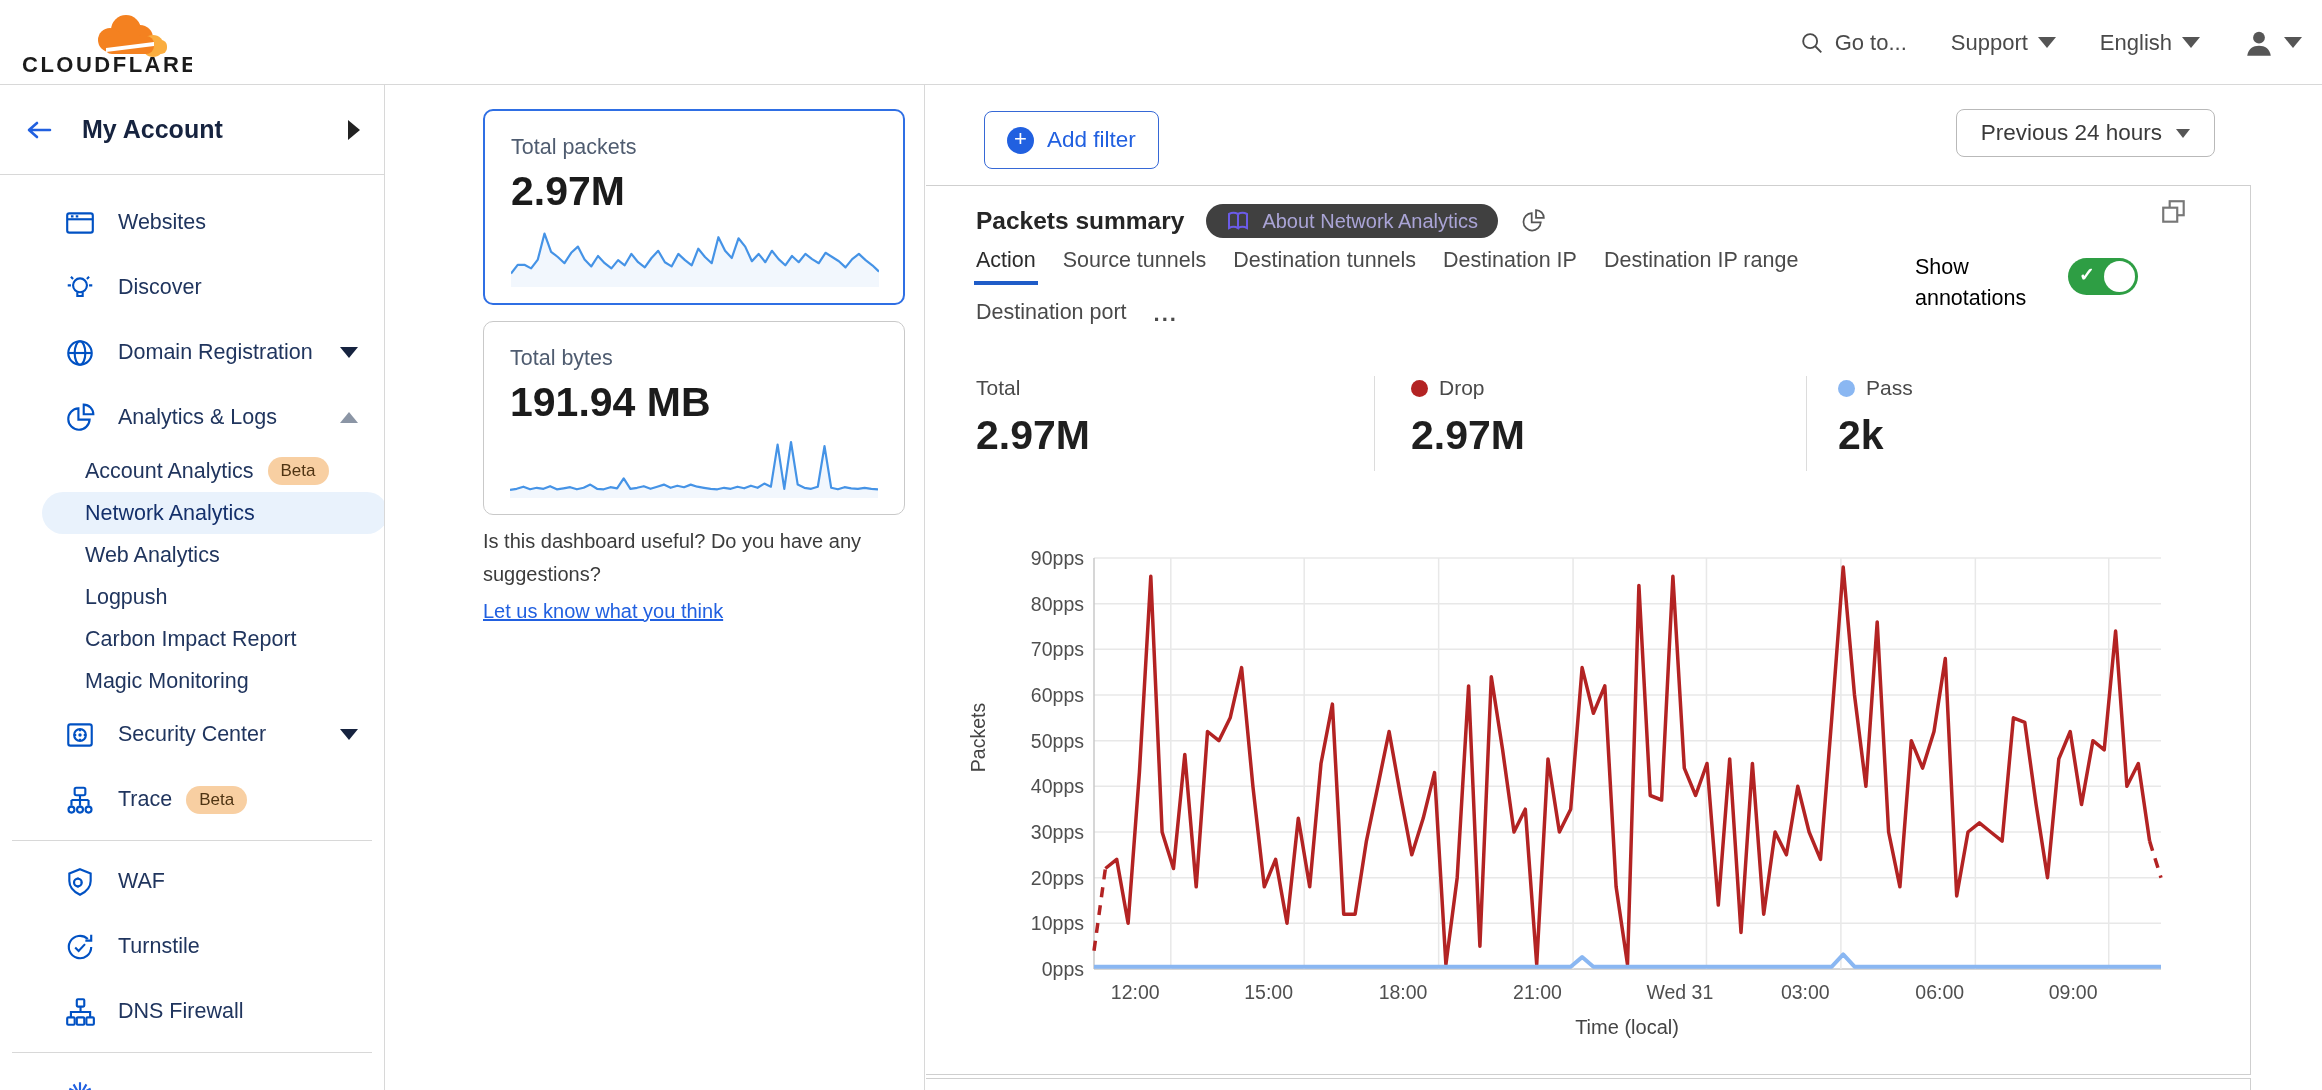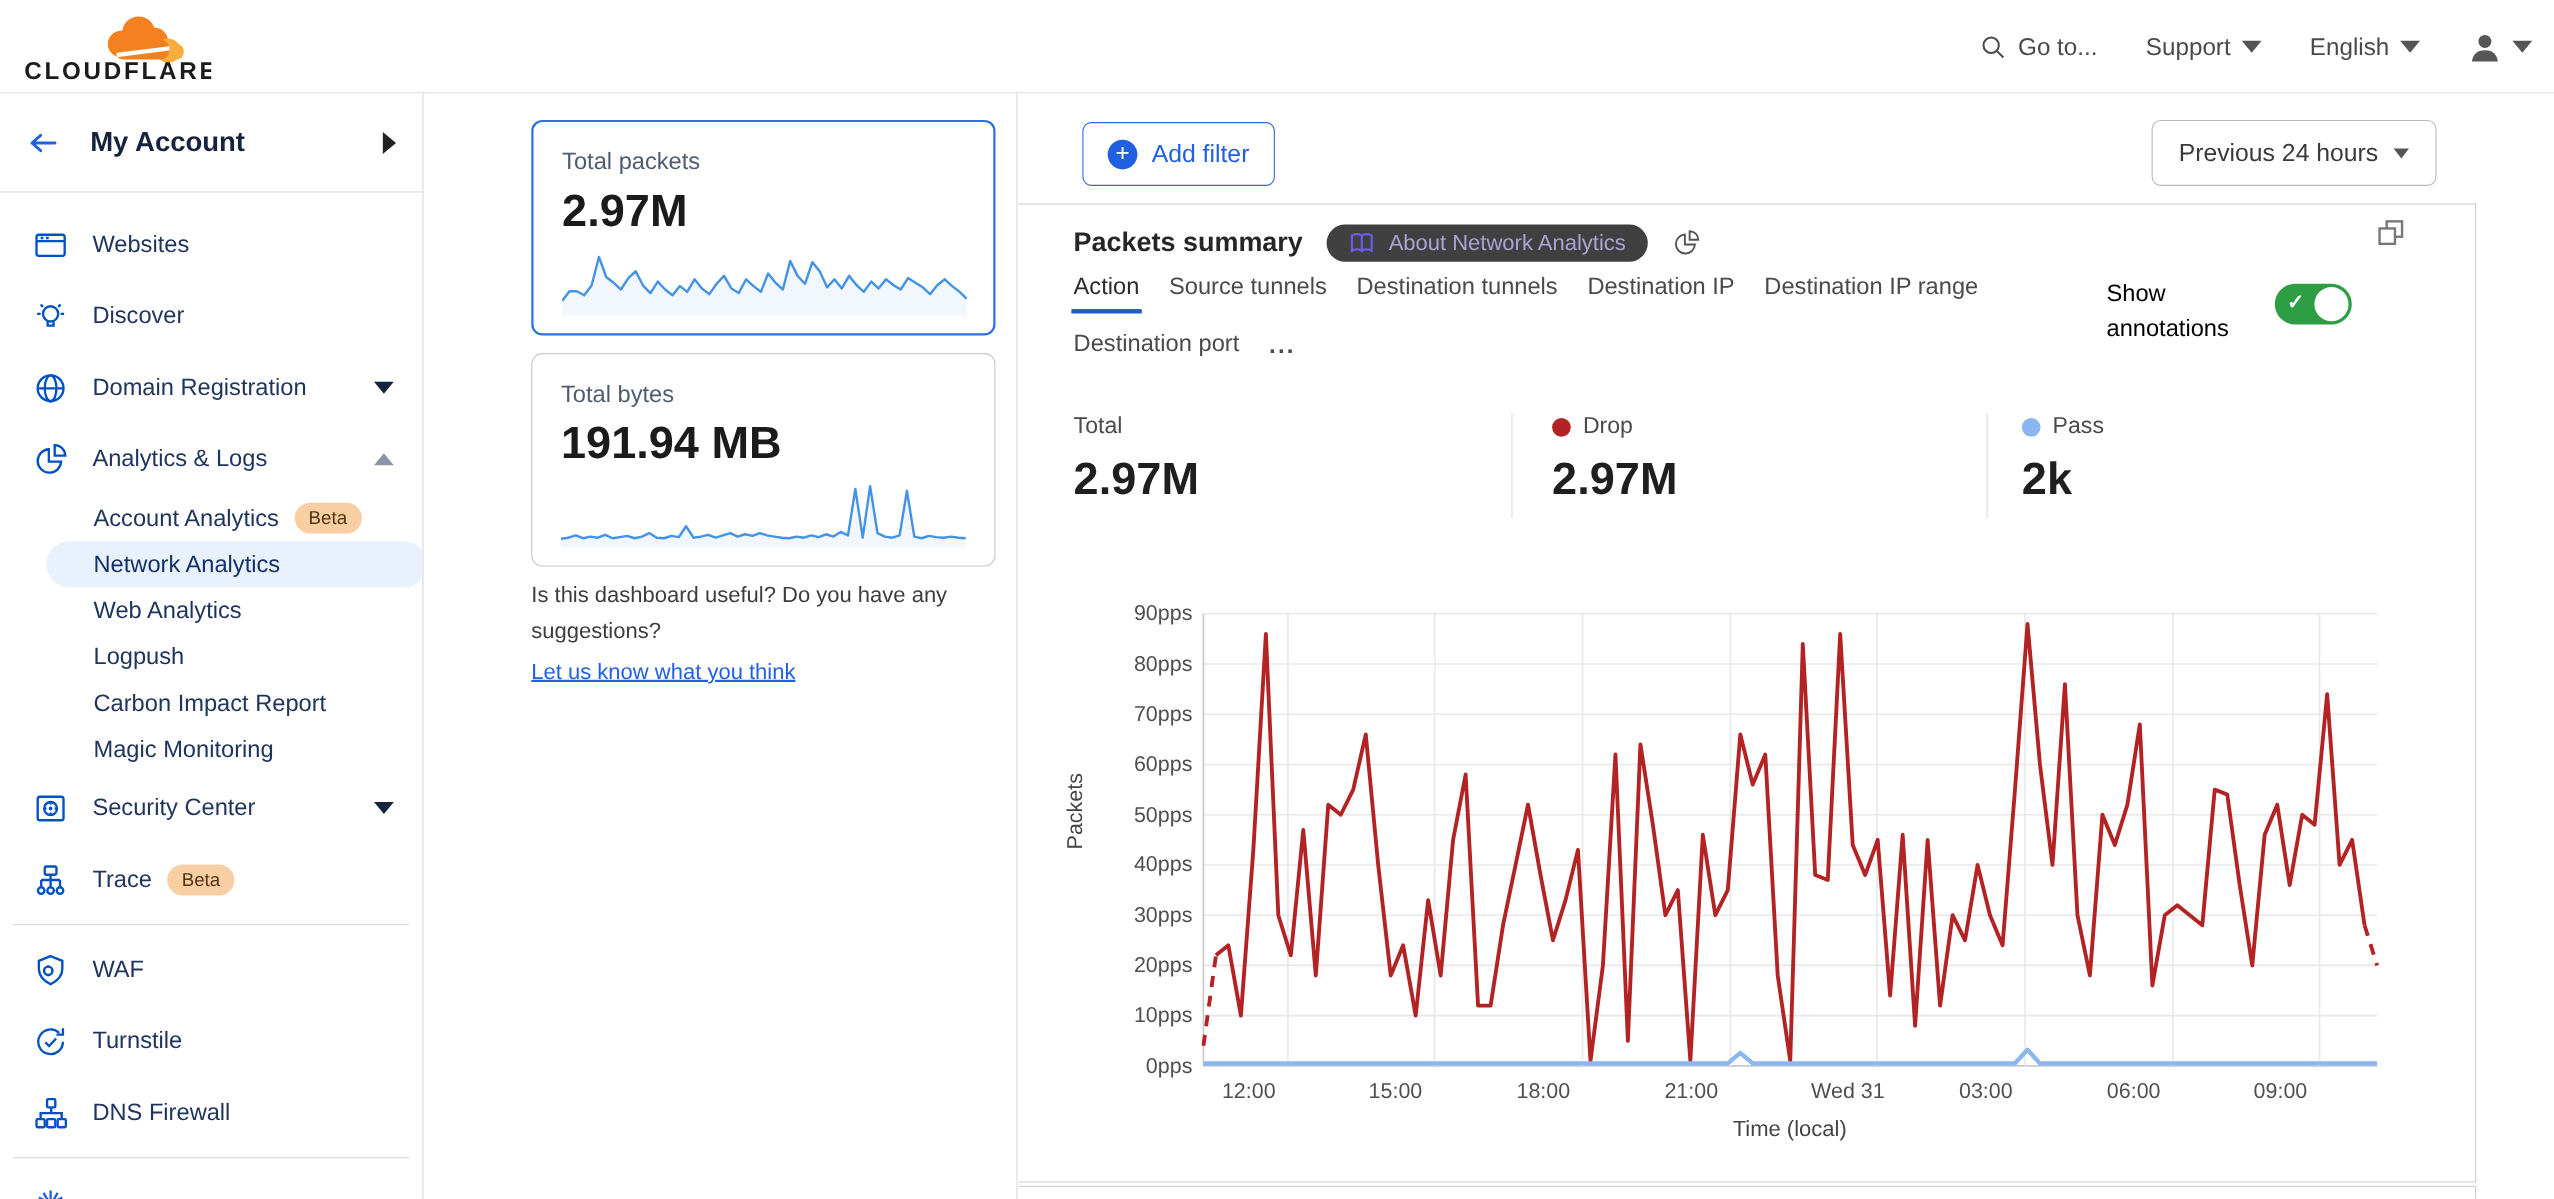--- a/index.html
+++ b/index.html
@@ -19,21 +19,21 @@
 
   
   .sidebar { position:absolute; left:0; top:85px; width:385px; height:1005px; background:#fff;
     border-right:1px solid #d8d8d8; overflow:hidden; }
   .account-row { height:90px; border-bottom:1px solid #d8d8d8; display:flex; align-items:center; position:relative; }
   .account-row .back { margin-left:24px; cursor:pointer; display:flex; }
   .account-row .acct-label { margin-left:28px; font-size:25px; font-weight:bold; color:#16233f; }
   .chev-right { position:absolute; right:24px; width:0; height:0; border-top:10px solid transparent;
     border-bottom:10px solid transparent; border-left:12px solid #222; }
   .navlist { padding-top:15px; }
-  .nav-item { height:65px; display:flex; align-items:center; position:relative; cursor:pointer; }
+  .nav-item { height:65px; display:flex; align-items:center; position:relative; cursor:pointer;margin-left:34px; }
   .nav-item .nicon { margin-left:30px; width:32px; display:flex; color:#0051c3; }
   .nav-item .nlabel { margin-left:22px; font-size:21.5px; color:#20355e; }
   .nav-item .ncaret { position:absolute; right:26px; width:0; height:0; border-left:9px solid transparent;
     border-right:9px solid transparent; border-top:11px solid #16233f; }
   .nav-item .ncaret.up { border-top:none; border-bottom:11px solid #8b95a5; }
   .child-item { height:42px; display:flex; align-items:center; position:relative; cursor:pointer; }
   .child-item .clabel { margin-left:85px; font-size:21.5px; color:#20355e; }
   .child-item.selected { background:#e9f2fc; border-radius:21px; margin-left:42px; margin-right:-4px; }
   .child-item.selected .clabel { margin-left:43px; font-weight:normal; color:#14306b; }
   .beta-badge { margin-left:14px; background:#f8cfa2; color:#4f3413; font-size:17px; padding:4px 13px;
@@ -53,21 +53,21 @@
   .feedback a { display:inline-block; margin-top:4px; color:#2160e0; text-decoration:underline; cursor:pointer; }
 
   
   .main { position:absolute; left:926px; top:85px; width:1396px; height:1005px; background:#fff; }
   .filterbar { position:absolute; left:0; top:0; width:1396px; height:100px; }
   .add-filter-btn { position:absolute; left:58px; top:26px; height:58px; display:flex; align-items:center;
     gap:13px; padding:0 22px; border:1.5px solid #3668d6; border-radius:8px; color:#2160e0;
     font-size:22.5px; background:#fff; cursor:pointer; }
   .plus-circle { width:27px; height:27px; border-radius:50%; background:#2160e0; color:#fff; display:flex;
     align-items:center; justify-content:center; font-size:22px; line-height:1; padding-bottom:2px; }
-  .range-btn { position:absolute; right:107px; top:24px; height:60px; display:flex; align-items:center; gap:14px;
+  .range-btn { position:absolute; right:107px; top:24px; height:48px; display:flex; align-items:center; gap:14px;
     padding:0 24px; border:1px solid #b9b9b9; border-radius:8px; font-size:22.5px; color:#3a3a3a;
     background:#fff; cursor:pointer; }
 
   .panel { position:absolute; left:0; top:100px; width:1325px; height:890px; background:#fff;
     border-top:1px solid #cfcfcf; border-right:1px solid #cfcfcf; border-bottom:1px solid #cfcfcf; }
   .next-panel { position:absolute; left:0; top:993px; width:1325px; height:12px; border-top:1px solid #cfcfcf;
     border-right:1px solid #cfcfcf; background:#fff; }
   .panel-header { position:absolute; left:50px; top:18px; display:flex; align-items:center; gap:22px; }
   .panel-title { font-size:24.5px; font-weight:bold; color:#262626; }
   .about-badge { display:flex; align-items:center; gap:12px; background:#404040; border-radius:19px;

